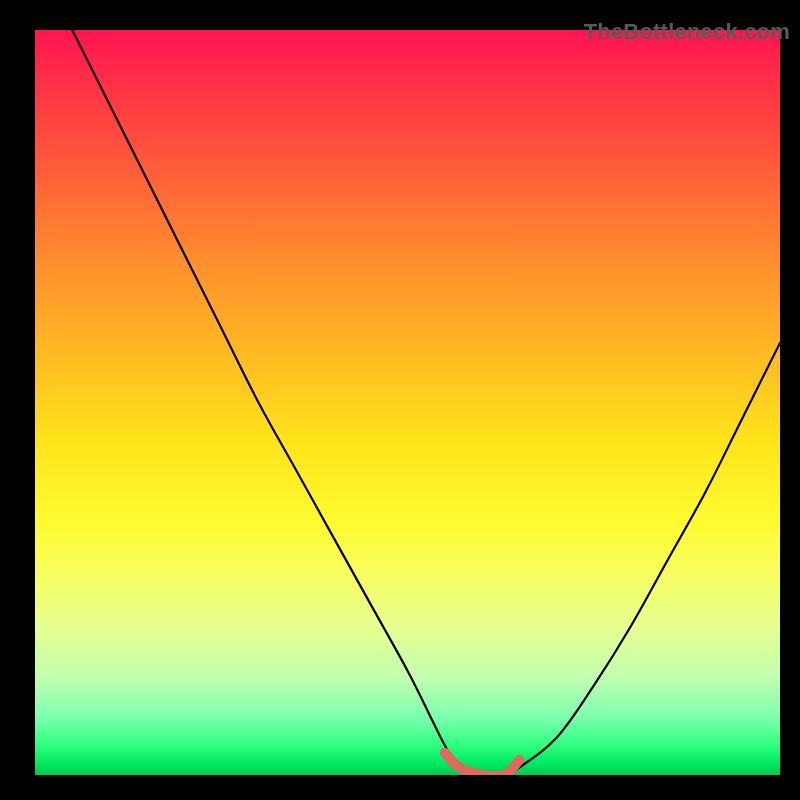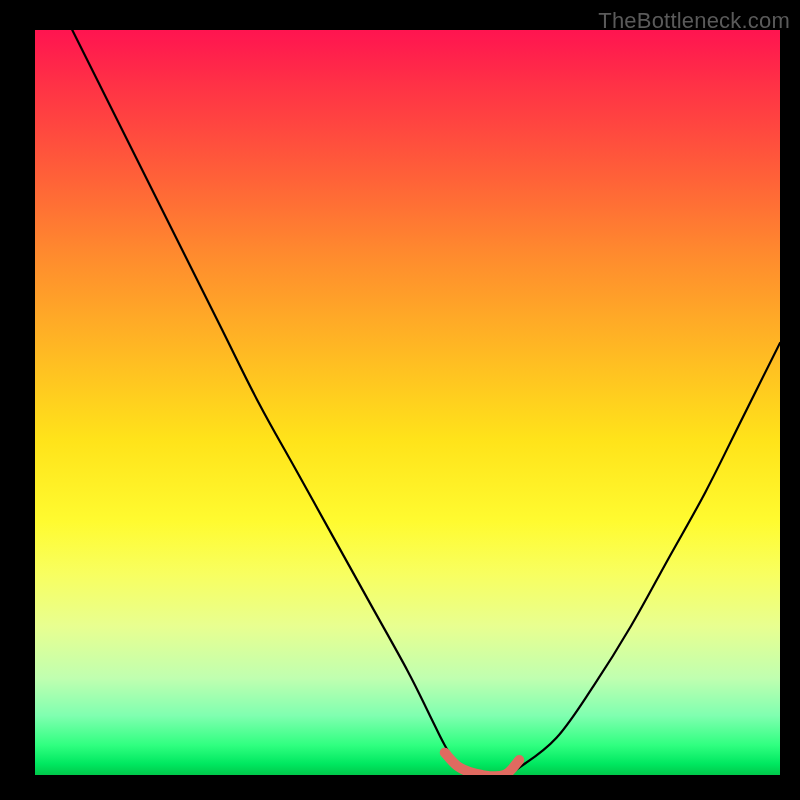--- a/index.html
+++ b/index.html
@@ -12,25 +12,25 @@
     font-family: Arial, Helvetica, sans-serif;
   }
   .frame {
     position: relative;
     width: 800px;
     height: 800px;
     background: #000;
   }
   .watermark {
     position: absolute;
-    top: 8px;
+    top: 19px;
     right: 10px;
     color: #5a5a5a;
     font-size: 22px;
-    font-weight: 400;
+    font-weight: 700;
     letter-spacing: 0.2px;
     z-index: 10;
   }
   .plot-area {
     position: absolute;
     left: 35px;
     top: 30px;
     width: 745px;
     height: 745px;
     

